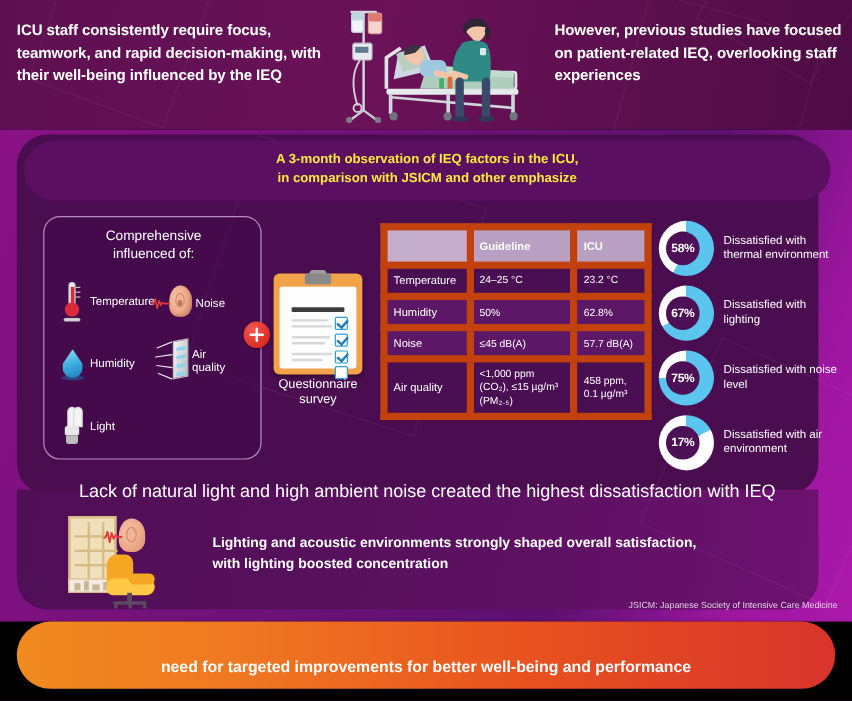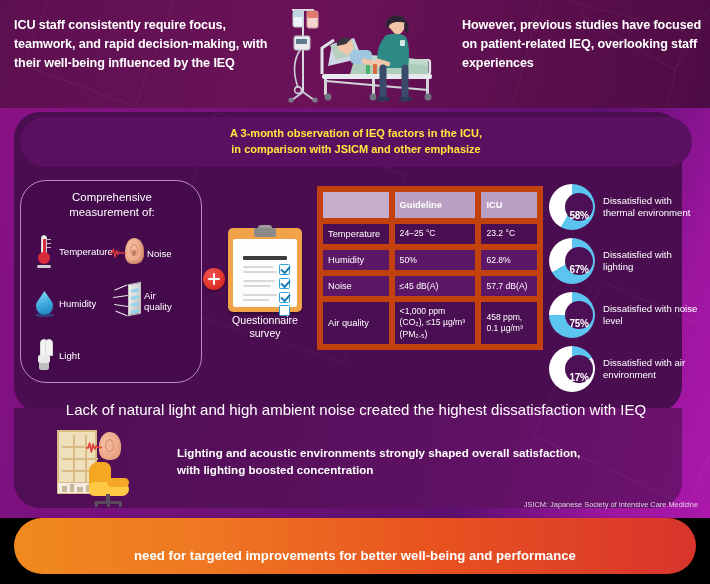--- a/index.html
+++ b/index.html
@@ -66,24 +66,24 @@
   }
   .subtitle span {
     color: #ffe93d;
     font-weight: bold;
     font-size: 11px;
     line-height: 1.45;
   }
 
   
   .meas-panel {
-    position: absolute; left: 20px; top: 180px;
+    position: absolute; left: 36px; top: 180px;
     width: 182px; height: 203px;
     border: 1.4px solid #b98cc0;
-    border-radius: 26px;
+    border-radius: 14px;
     background: rgba(65,10,72,0.55);
   }
   .meas-title {
     position: absolute; left: 0; top: 9px; width: 182px;
     text-align: center;
     color: #ffffff; font-size: 11.4px; line-height: 1.35;
   }
   .meas-grid {
     position: absolute; left: 0; top: 52px; width: 182px; height: 148px;
   }
@@ -179,23 +179,23 @@
   .tbl td.g { width:90px; }
   .tbl td.i { width:64px; }
 
   
   .donuts { position:absolute; left:549px; top:184px; width:155px; }
   .donut-row { position:absolute; display:flex; align-items:center; }
   .donut {
     position:relative; width:46px; height:46px; border-radius:50%; flex:0 0 46px;
   }
   .donut .hole {
-    position:absolute; left:16px; top:9px; width:28px; height:28px; border-radius:50%;
+    position:absolute; left:6px; top:9px; width:28px; height:28px; border-radius:50%;
     background:#4d0f55;
-    display:flex; align-items:flex-end; justify-content:center;
+    display:flex; align-items:center; justify-content:center;
   }
   .donut .hole span { color:#fff; font-size:10px; font-weight:bold; letter-spacing:-0.3px;}
   .donut-label { color:#ffffff; font-size:9.6px; line-height:1.28; margin-left:8px; }
 
   
   .caption {
     position:absolute; left:20px; top:396px; width:672px; height:26px;
     display:flex; align-items:center; justify-content:center;
   }
   .caption span { color:#ffffff; font-size:15px; }
@@ -326,21 +326,21 @@
   <div class="subtitle">
     <span>
       <span>A 3-month observation of IEQ factors in the ICU,</span><br>
       <span>in comparison with JSICM and other emphasize</span>
     </span>
   </div>
 
   <div class="meas-panel">
     <div class="meas-title">
       <span>Comprehensive</span><br>
-      <span>measurement of:</span>
+      <span>influenced of:</span>
     </div>
 
     <div class="meas-grid">
 
       <div class="meas-cell" style="left:8px;top:0px;">
         <div class="icon-box">
           <div class="thermo-stem"></div>
           <div class="thermo-merc"></div>
           <div class="thermo-tick" style="top:6px;"></div>
           <div class="thermo-tick" style="top:10px;"></div>

